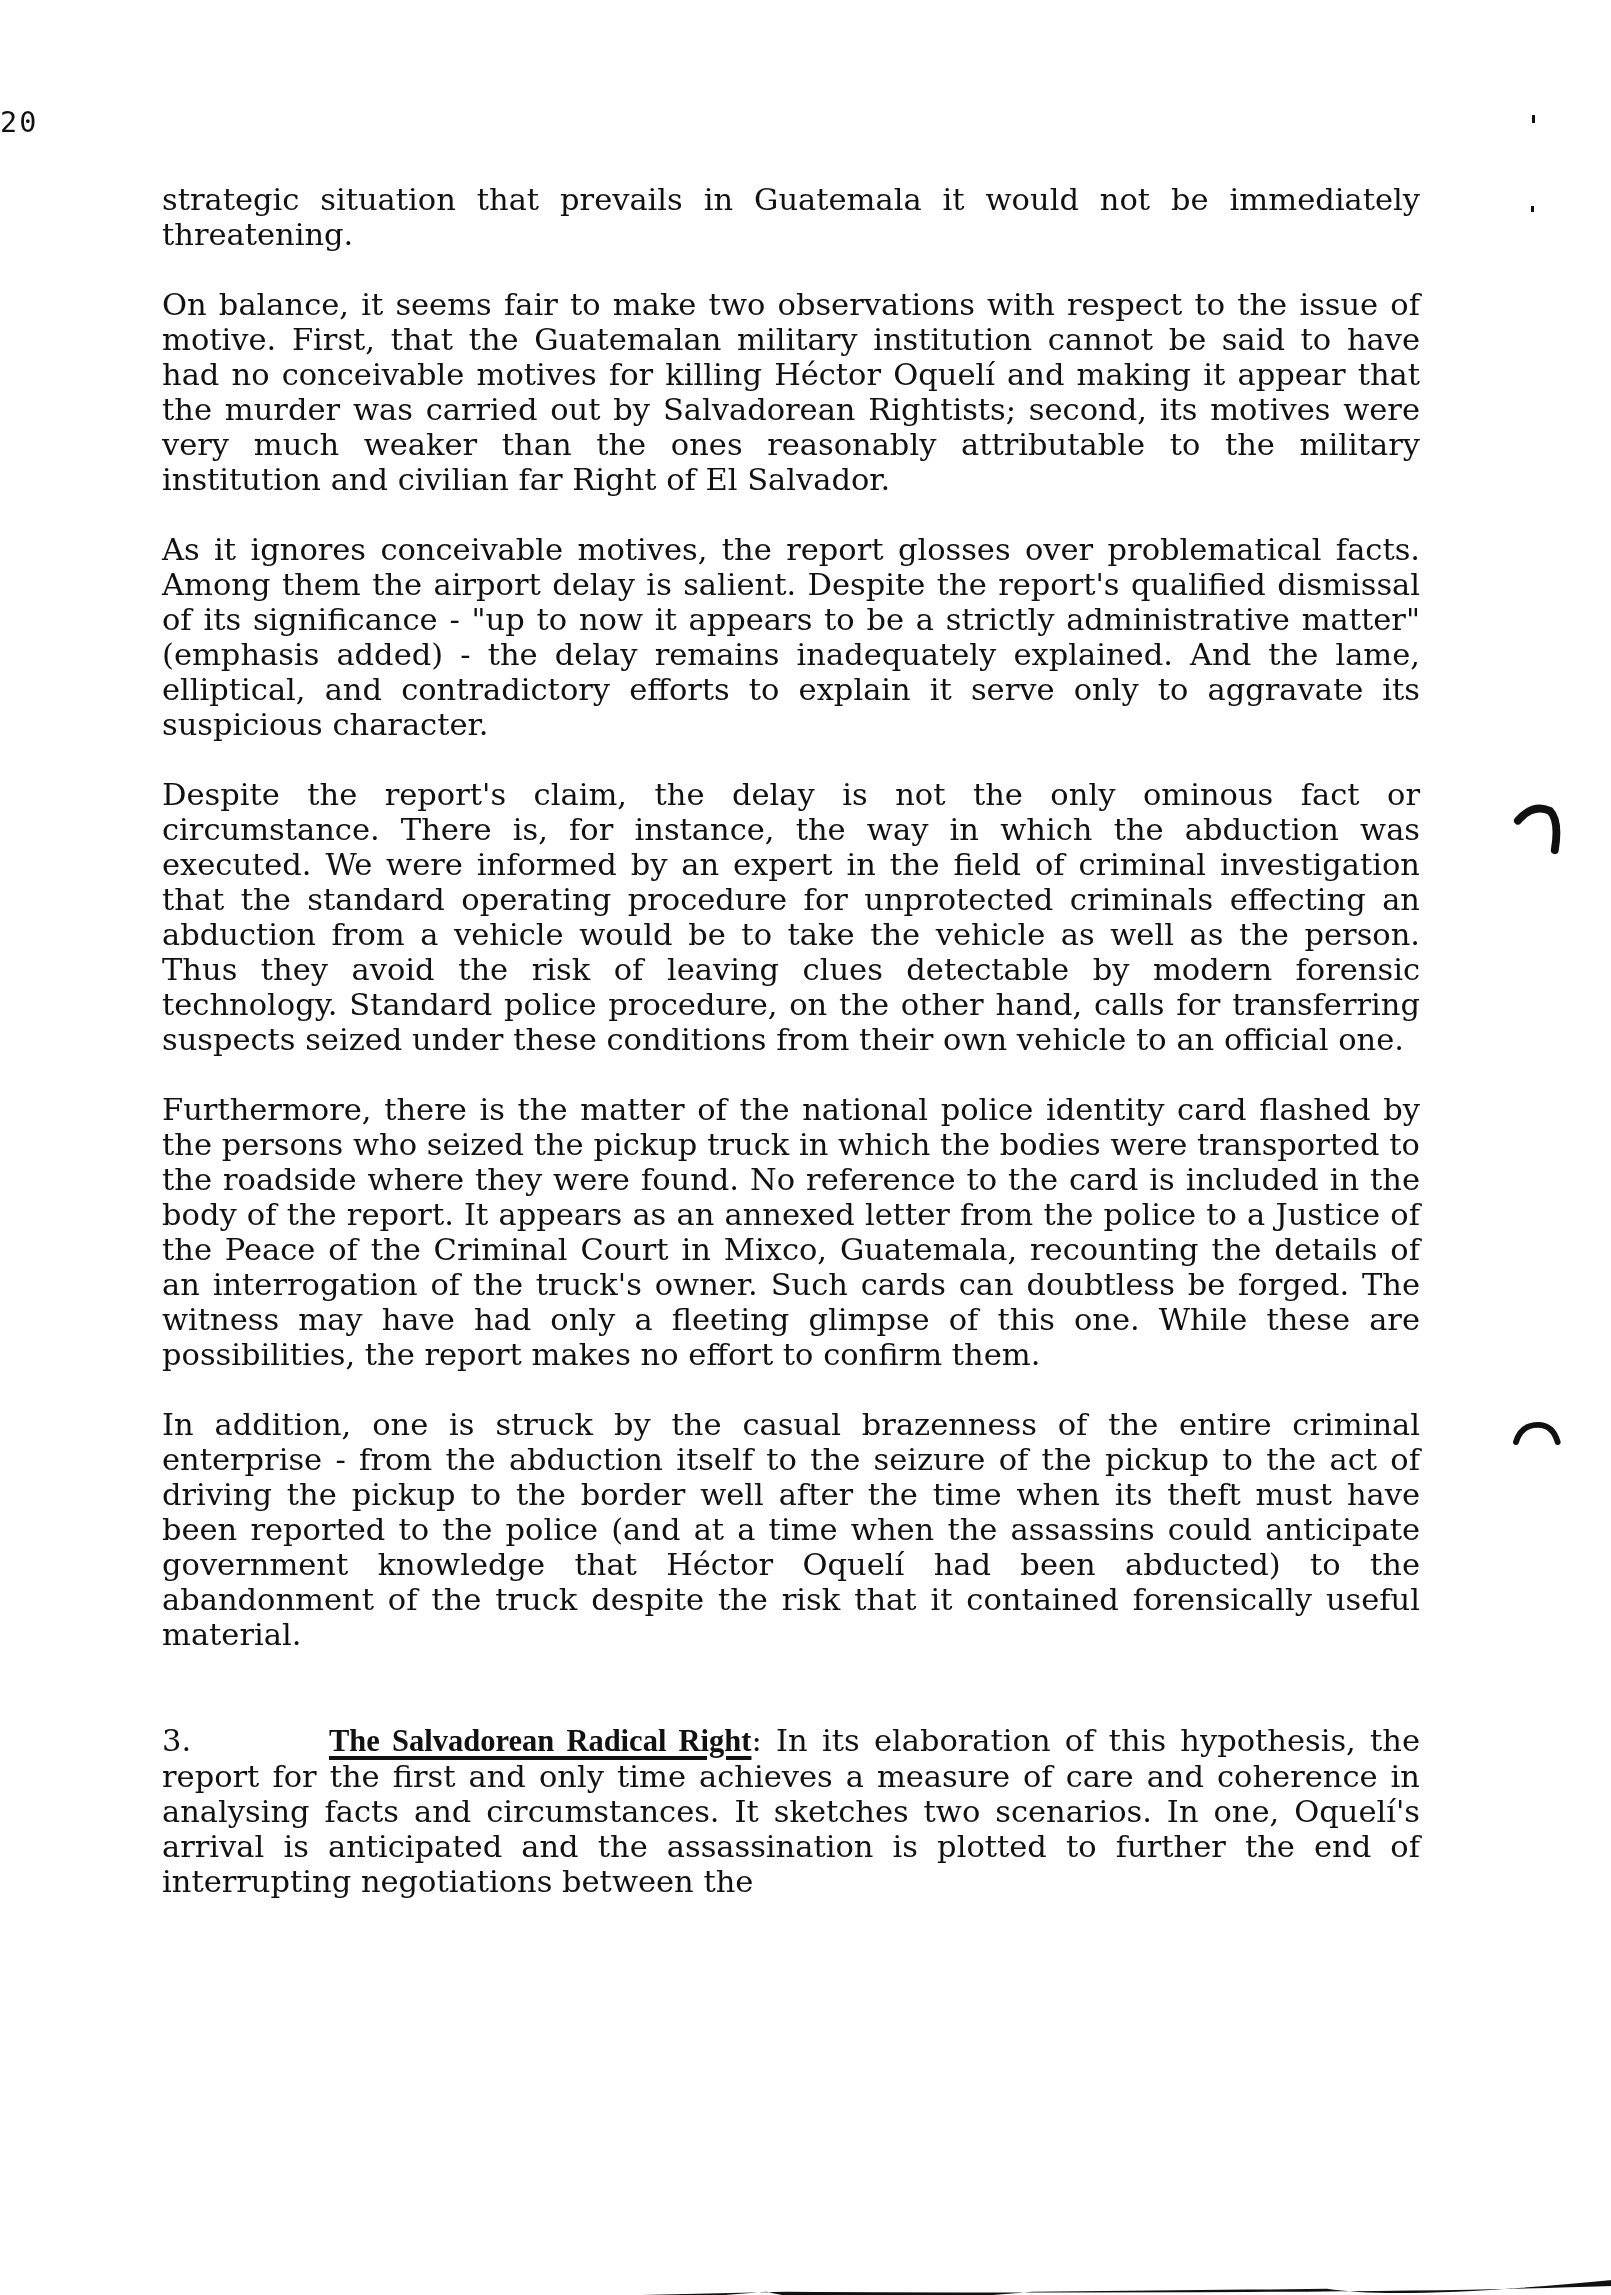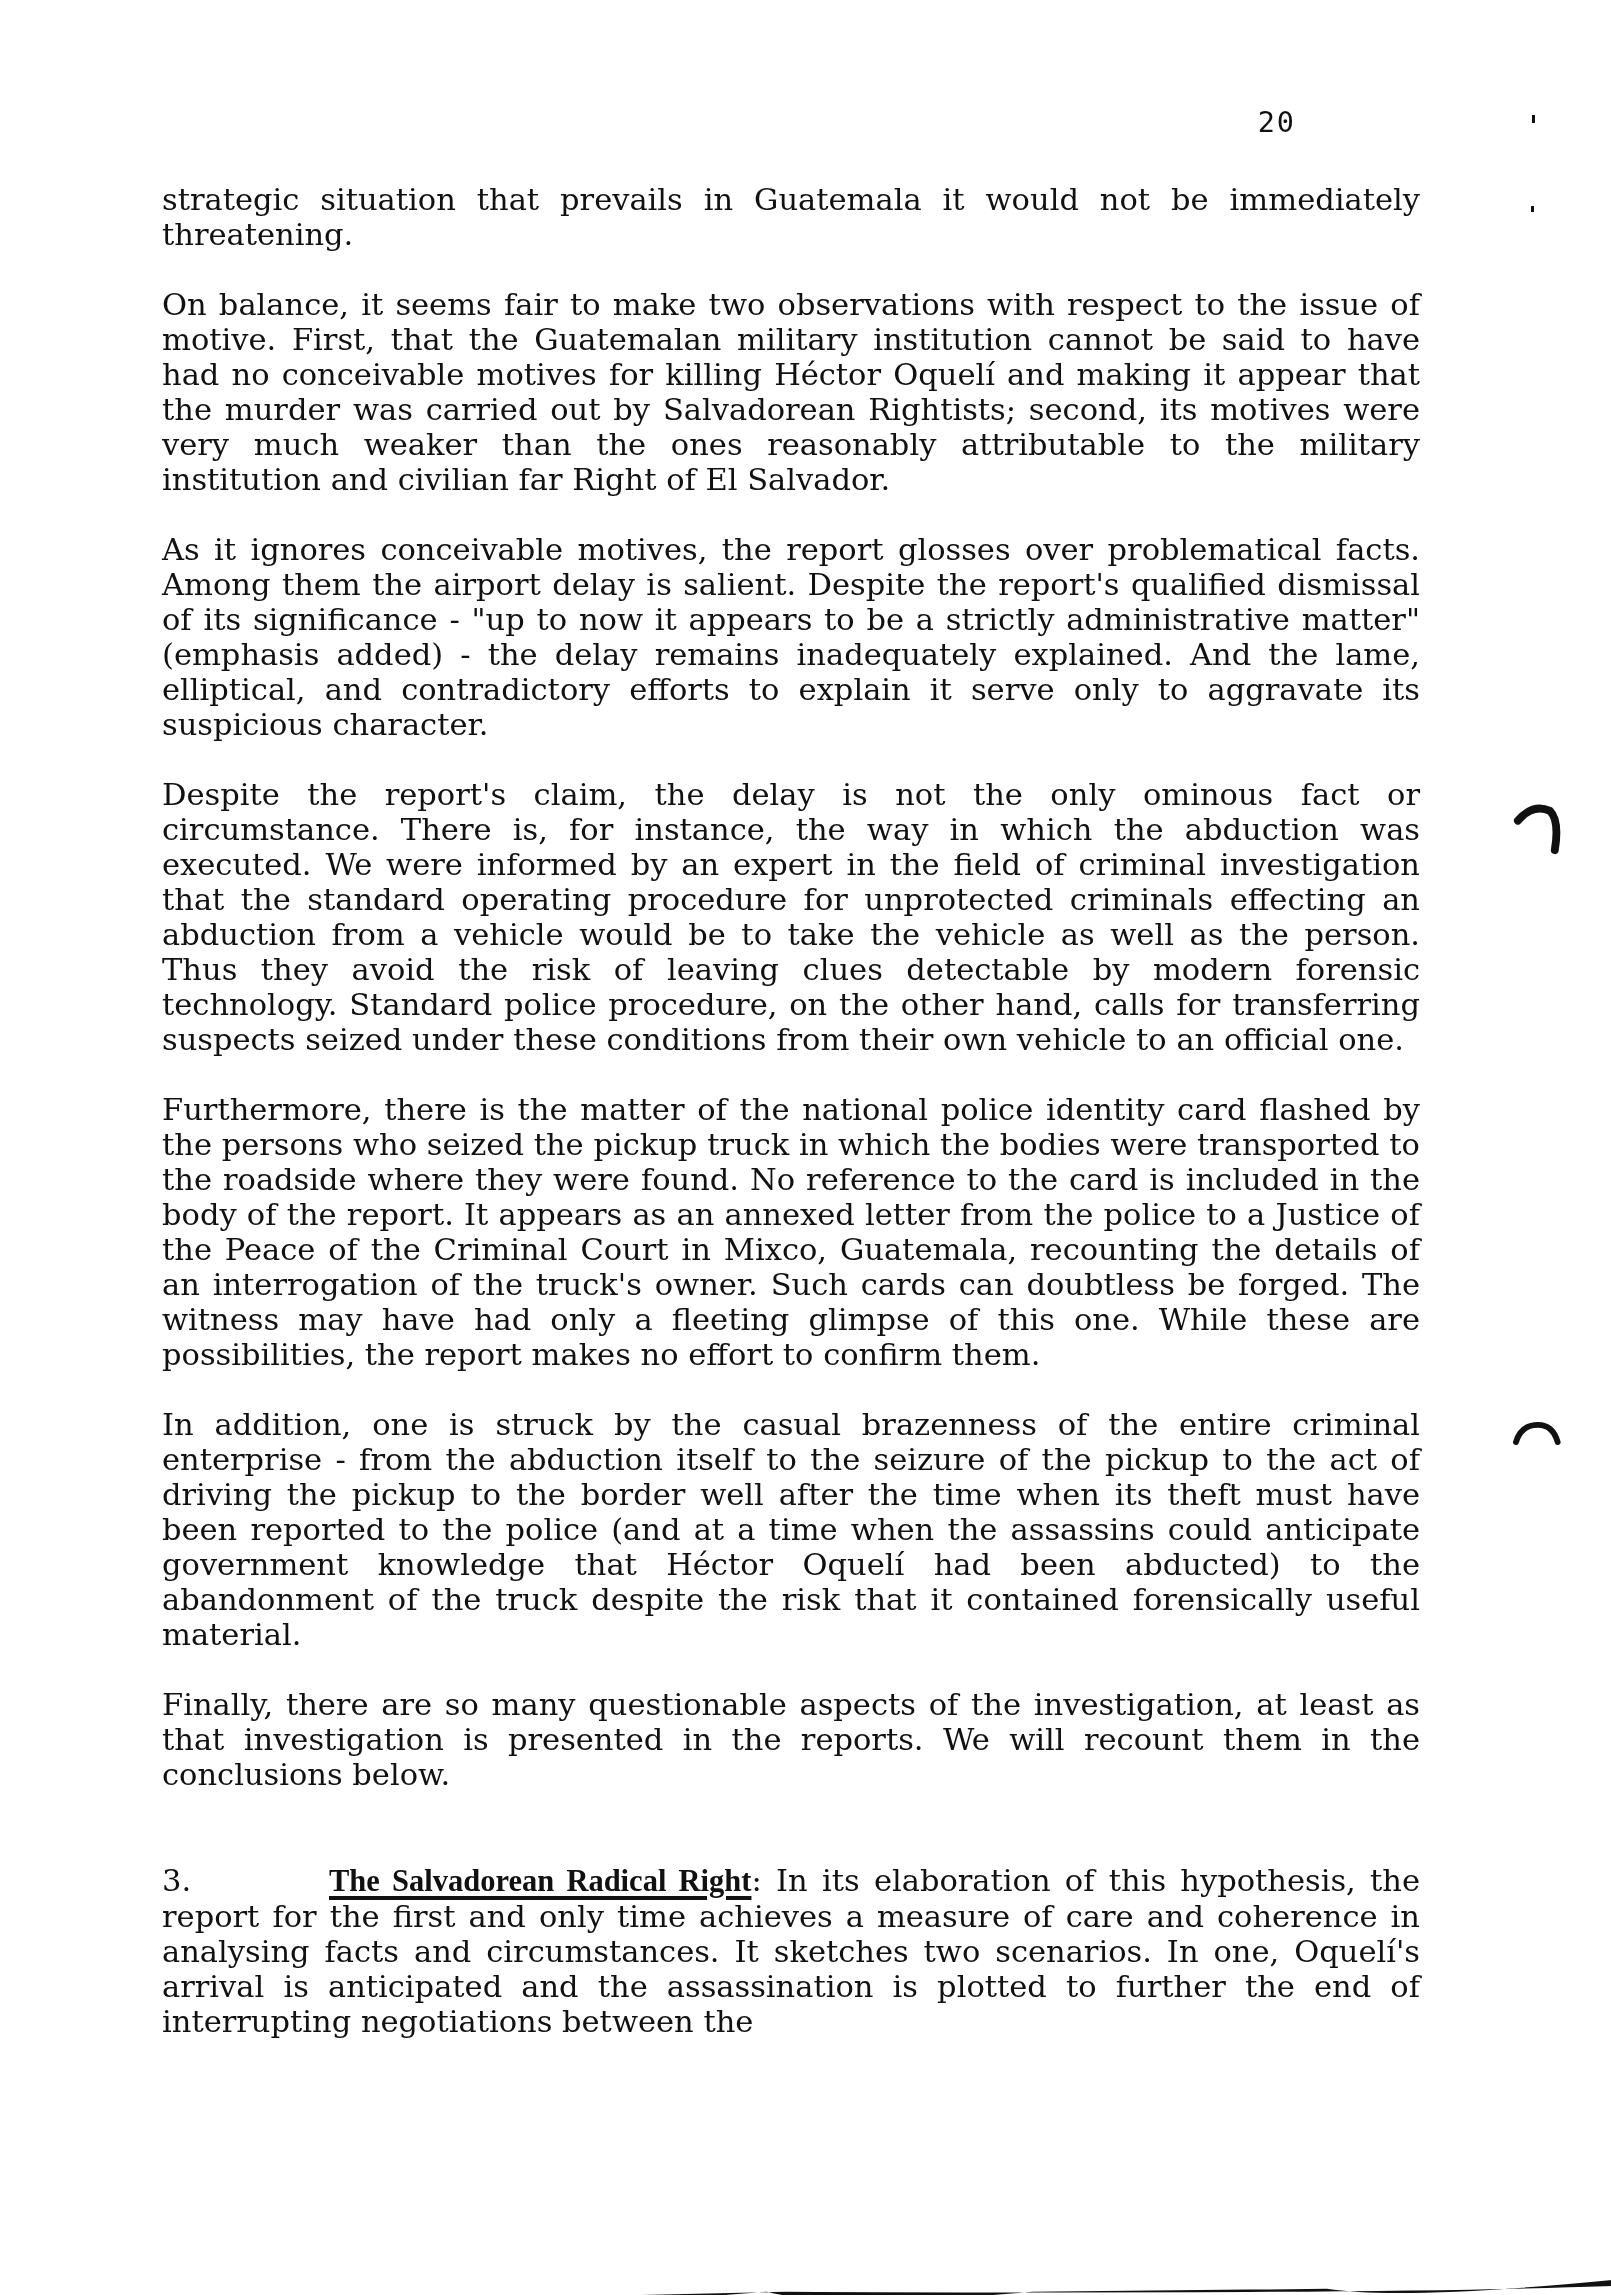--- a/index.html
+++ b/index.html
@@ -2,21 +2,21 @@
 <html style="font-size:7.9px"><head>
 <meta charset="utf-8">
 <style>
   html, body { margin: 0; padding: 0; background: #ffffff; }
   body {
     width: 1612px; height: 2295px; position: relative; overflow: hidden;
     font-family: "DejaVu Serif", "Liberation Serif", serif;
     color: #111111;
   }
   .page-number {
-    position: absolute; top: 106px; left: 0; width: 1296px; text-align: right;
+    position: absolute; top: 106px; left: 0; width: 1296px; text-align: left;
     font-family: "DejaVu Sans Mono", "Liberation Mono", monospace;
     font-size: 28.5px; letter-spacing: 2px;
   }
   .body-text {
     position: absolute; left: 162px; width: 1258px; top: 182px;
     font-size: 30.5px; line-height: 35px; text-align: justify;
   }
   .para { margin: 0 0 35px 0; }
   .para.first { margin-bottom: 35px; }
   .u { text-decoration-thickness: 2.5px; text-underline-offset: 3.9px; }
@@ -45,20 +45,19 @@
   <path d="M10 45 Q20 10 55 10 Q85 10 95 45" stroke="#111" stroke-width="12" fill="none" stroke-linecap="round"></path>
 </svg>
 
 <div class="body-text">
   <p class="para first">strategic situation that prevails in Guatemala it would not be immediately threatening.</p>
   <p class="para">On balance, it seems fair to make two observations with respect to the issue of motive.  First, that the Guatemalan military institution cannot be said to have had no conceivable motives for killing Héctor Oquelí and making it appear that the murder was carried out by Salvadorean Rightists; second, its motives were very much weaker than the ones reasonably attributable to the military institution and civilian far Right of El Salvador.</p>
   <p class="para"><span>As it ignores conceivable motives, the report glosses over problematical facts.  Among them the airport delay is salient.  Despite the report's qualified dismissal of its significance - "</span><span class="u">up to now</span><span> it appears to be a strictly administrative matter" (emphasis added) - the delay remains inadequately explained.  And the lame, elliptical, and contradictory efforts to explain it serve only to aggravate its suspicious character.</span></p>
   <p class="para">Despite the report's claim, the delay is not the only ominous fact or circumstance.  There is, for instance, the way in which the abduction was executed.  We were informed by an expert in the field of criminal investigation that the standard operating procedure for unprotected criminals effecting an abduction from a vehicle would be to take the vehicle as well as the person. Thus they avoid the risk of leaving clues detectable by modern forensic technology.  Standard police procedure, on the other hand, calls for transferring suspects seized under these conditions from their own vehicle to an official one.</p>
   <p class="para">Furthermore, there is the matter of the national police identity card flashed by the persons who seized the pickup truck in which the bodies were transported to the roadside where they were found.  No reference to the card is included in the body of the report.  It appears as an annexed letter from the police to a Justice of the Peace of the Criminal Court in Mixco, Guatemala, recounting the details of an interrogation of the truck's owner.  Such cards can doubtless be forged.  The witness may have had only a fleeting glimpse of this one.  While these are possibilities, the report makes no effort to confirm them.</p>
   <p class="para">In addition, one is struck by the casual brazenness of the entire criminal enterprise - from the abduction itself to the seizure of the pickup to the act of driving the pickup to the border well after the time when its theft must have been reported to the police (and at a time when the assassins could anticipate government knowledge that Héctor Oquelí had been abducted) to the abandonment of the truck despite the risk that it contained forensically useful material.</p>
-  <p class="para">Finally, there are so many questionable aspects of the investigation, at least as that investigation is presented in the reports.  We will recount them in the conclusions below.</p>
   <p class="para section"><span class="section-num">3.</span><span class="section-title">The Salvadorean Radical Right</span><span>:</span><span>  In its elaboration of this hypothesis, the report for the first and only time achieves a measure of care and coherence in analysing facts and circumstances. It sketches two scenarios. In one, Oquelí's arrival is anticipated and the assassination is plotted to further the end of interrupting negotiations between the</span></p>
 </div>
 
 <svg class="footer-rule" viewBox="0 0 3280 10" preserveAspectRatio="none" style="top:2280px; height:14.7px;">
   <path d="M0 18 Q150 28 330 18 L360 16 Q500 26 880 14 L1050 14 Q1150 20 1230 12 L1300 12 Q1400 18 1480 10 L1560 8 Q1700 20 2100 8 L2700 6 Q2850 14 3280 0 L3280 4 Q2800 10 1600 8 L0 20 Z" fill="#111"></path>
 </svg>
 
 
 </body></html>

